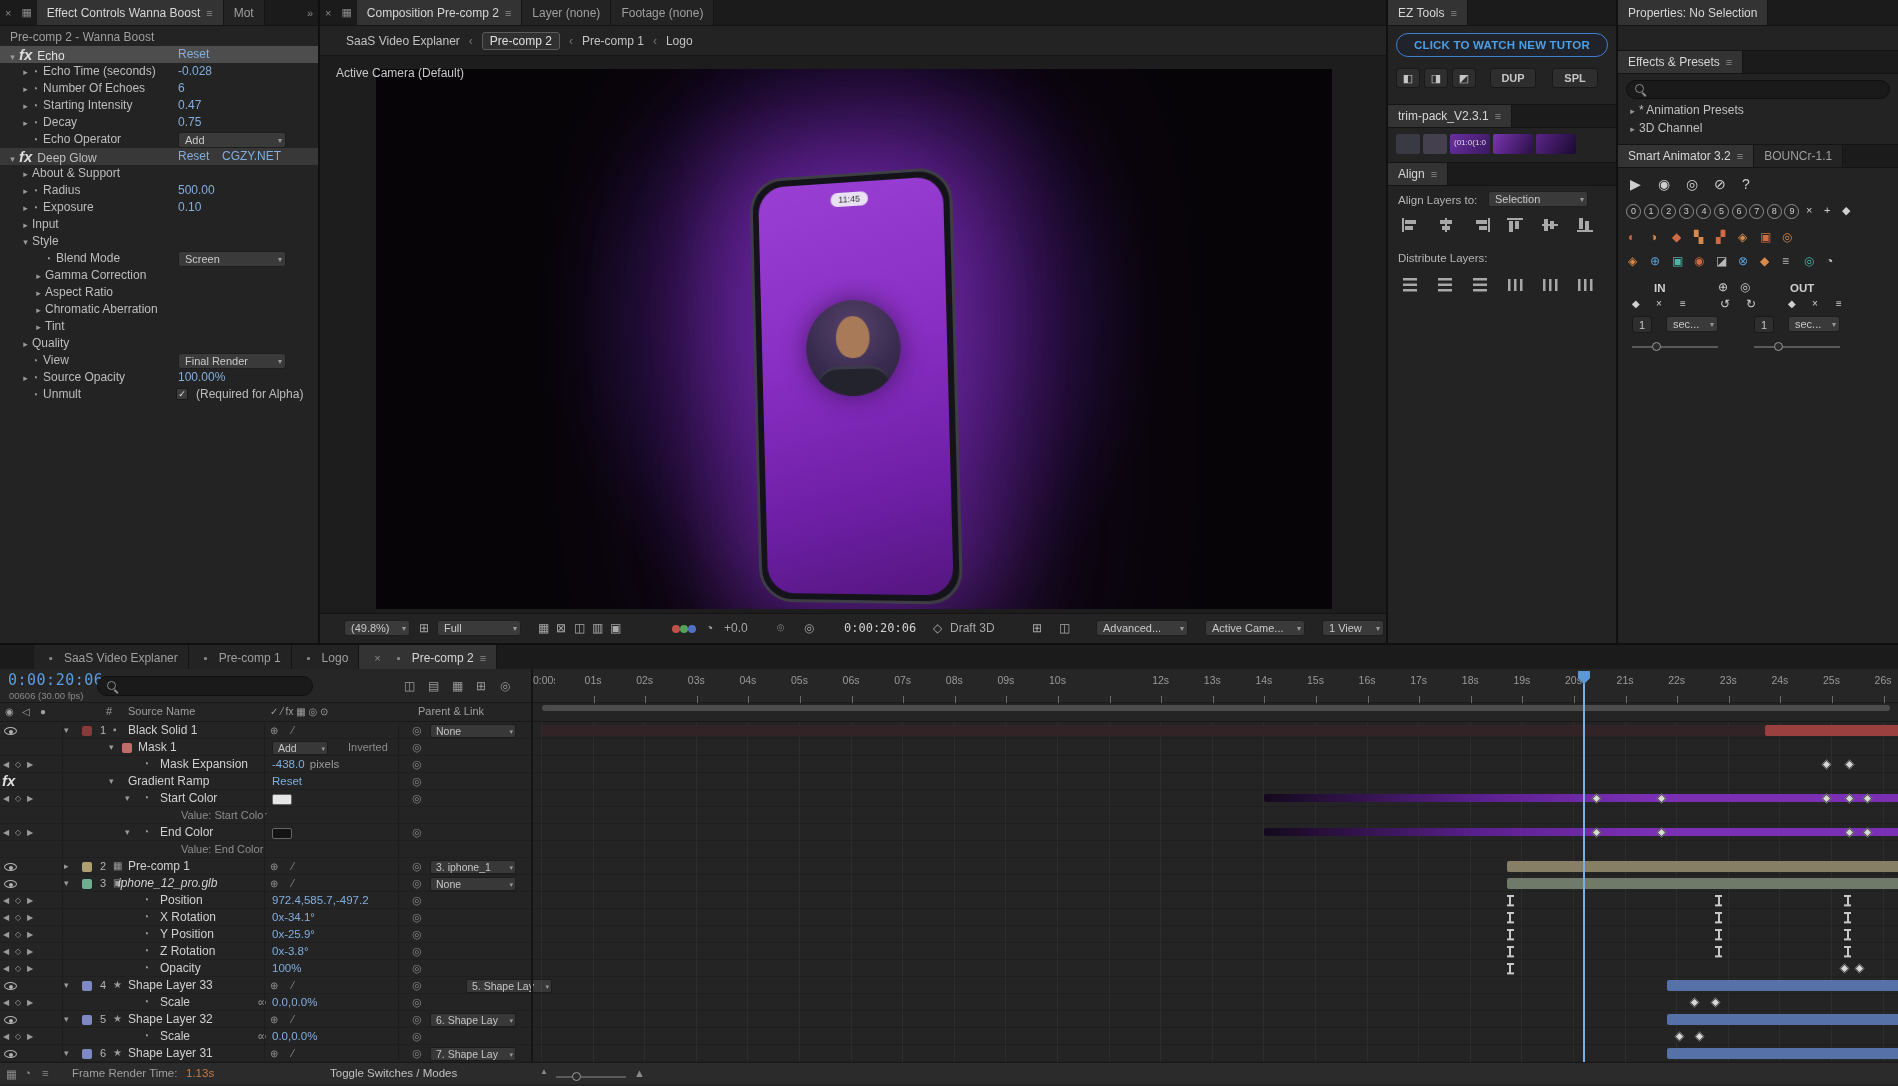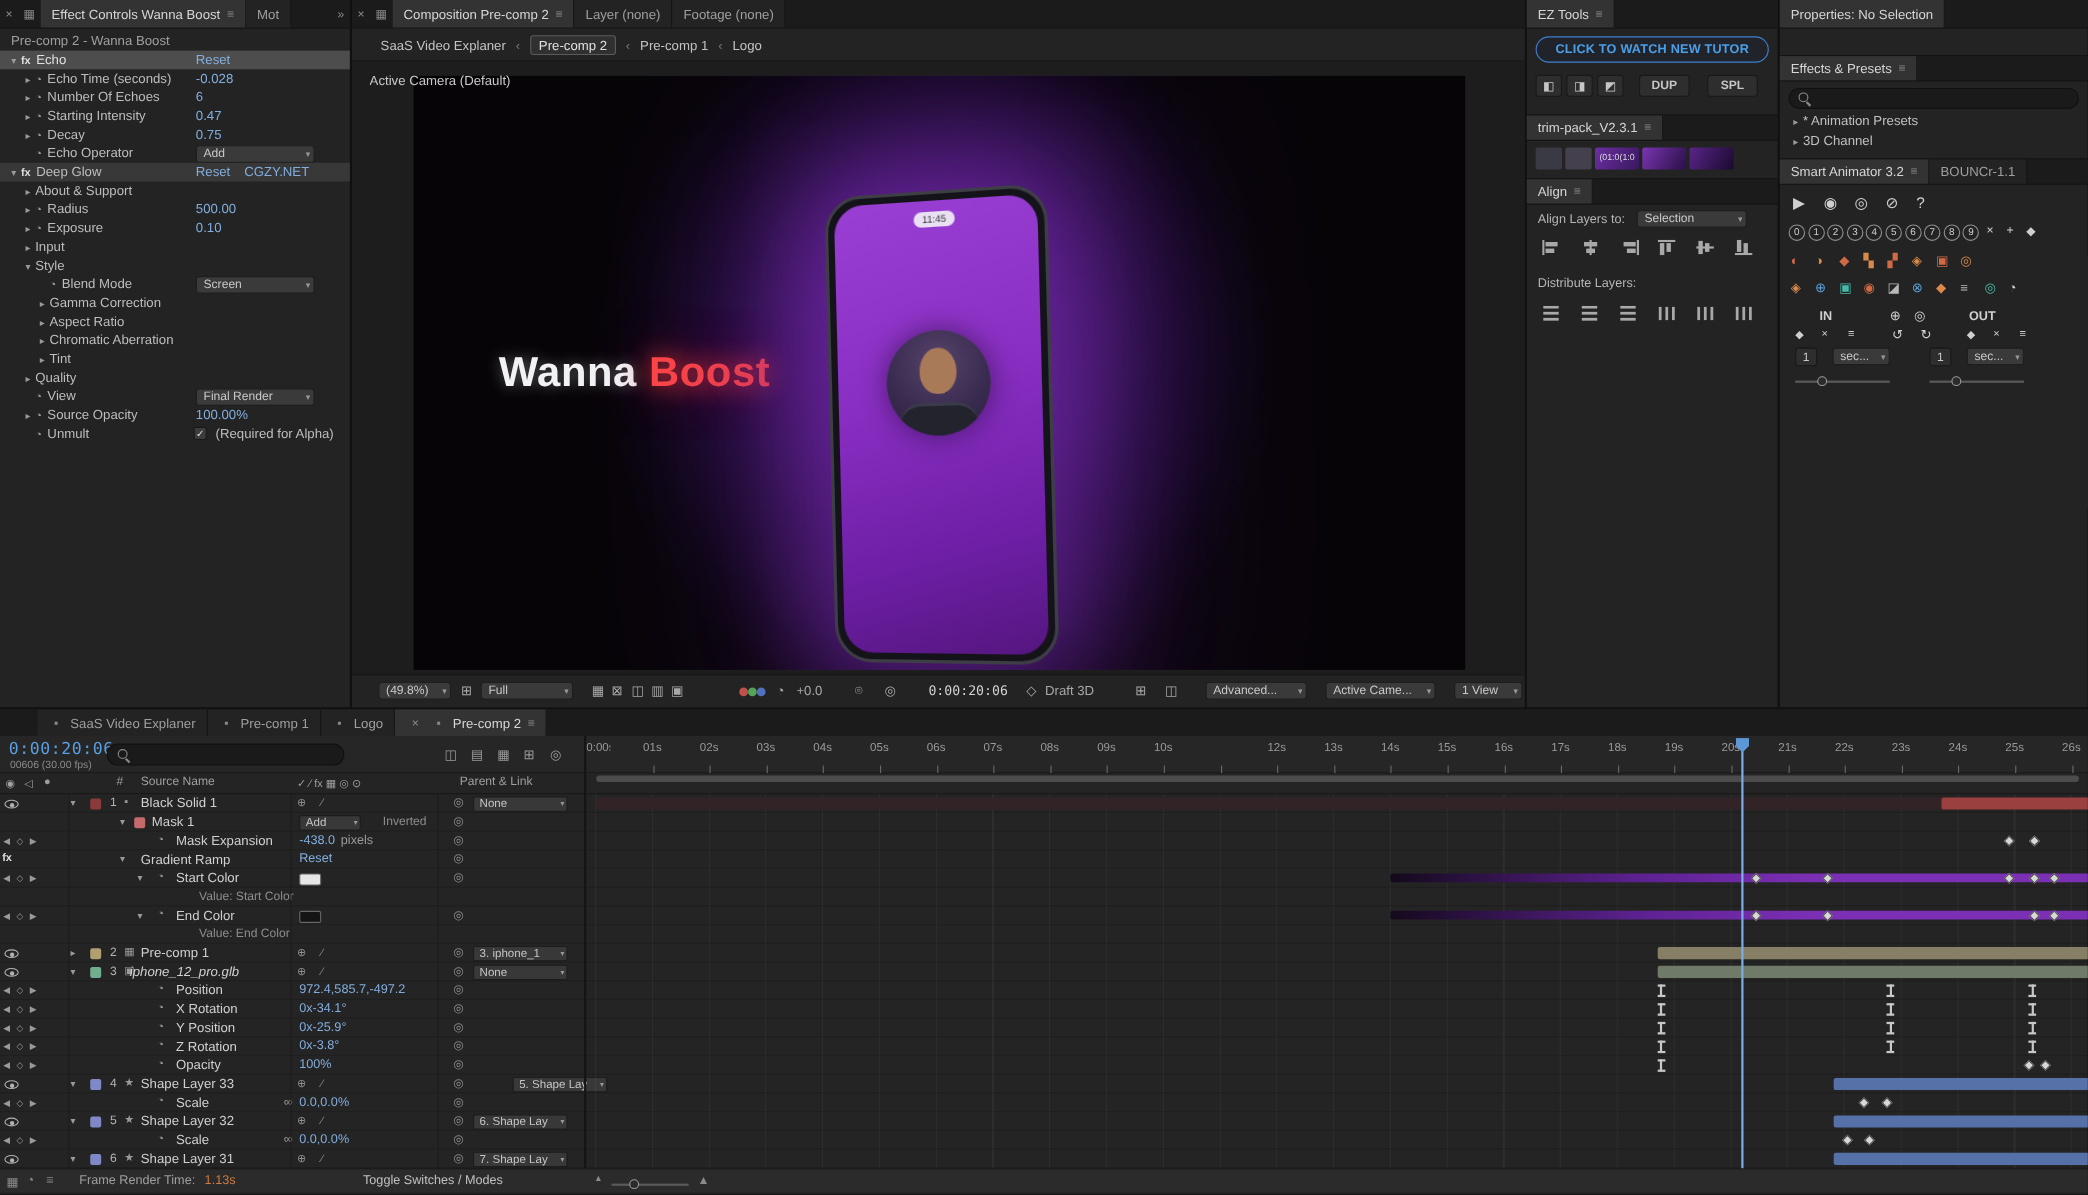--- a/index.html
+++ b/index.html
@@ -11,21 +11,21 @@
 .tab.active{background:#333;color:#d6d6d6}
 .tbar-glyph{display:inline-flex;align-items:center;padding:0 5px;color:#8a8a8a;font-size:11px}
 .menu-ic{color:#8a8a8a;font-size:11px}
 .subtabbar{position:absolute;left:0;right:0;height:24px;background:#1b1b1b;border-top:1px solid #141414;border-bottom:1px solid #141414;display:flex;align-items:stretch}
 .subtabbar .tab{font-size:12px}
 
 .ec-row{position:absolute;left:0;right:0;height:17px;line-height:17px;white-space:nowrap;color:#bdbdbd}
 .ec-row.sel{background:#4d4d4d;color:#e0e0e0}
 .ec-row.hdr{background:#383838}
 .tw{display:inline-block;width:13px;color:#9a9a9a;font-size:9px;text-align:center}
-.fxb{font-weight:bold;color:#dedede;font-size:10px;margin-right:5px}
+.fxb{font-style:italic;font-weight:bold;color:#dedede;font-size:15px;margin-right:5px}
 .stopw{color:#9a9a9a;font-size:10px;margin-right:5px}
 .ec-val{position:absolute;left:178px;color:#82aede}
 .blue{color:#82aede}
 .dd{position:absolute;height:16px;background:#3a3a3a;border:1px solid #1e1e1e;border-radius:3px;font-size:11px;line-height:14px;padding:0 13px 0 6px;color:#c9c9c9;overflow:hidden}
 .dd::after{content:"▾";position:absolute;right:3px;top:1px;font-size:8px;color:#999}
 .chk{position:absolute;width:12px;height:12px;top:2px;background:#3c3c3c;border:1px solid #191919;border-radius:2px;color:#e2e2e2;font-size:9px;line-height:11px;text-align:center}
 
 #view-area{position:absolute;left:0;right:0;top:56px;height:557px;background:#1d1d1d;overflow:hidden}
 #canvas{position:absolute;left:56px;top:13px;width:956px;height:540px;overflow:hidden;
 background:radial-gradient(ellipse 310px 330px at 50% 47%,#5b2583 0%,#3c1660 38%,#200c36 62%,#0b0512 88%,#070408 100%)}
@@ -165,21 +165,20 @@
       <span style="font-size: 12px; border: 1px solid rgb(90, 90, 90); border-radius: 3px; padding: 1px 7px; background: rgb(48, 48, 48); color: rgb(224, 224, 224);">Pre-comp 2</span>
       <span style="color: rgb(119, 119, 119);">‹</span>
       <span style="color: rgb(195, 195, 195); font-size: 12px;">Pre-comp 1</span>
       <span style="color: rgb(119, 119, 119);">‹</span>
       <span style="color: rgb(195, 195, 195); font-size: 12px;">Logo</span>
     </div>
 
   <div id="view-area">
     <div id="cam-label">Active Camera (Default)</div>
     <div id="canvas">
-      <div class="hl" id="hl-left"><span>Wanna </span><span class="red">Boost</span></div>
       <div id="phone">
         <div id="phone-screen">
           <div class="pill">11:45</div>
           <div class="avatar">
             <div class="av-head"></div>
             <div class="av-body"></div>
           </div>
         </div>
       </div>
     </div>

